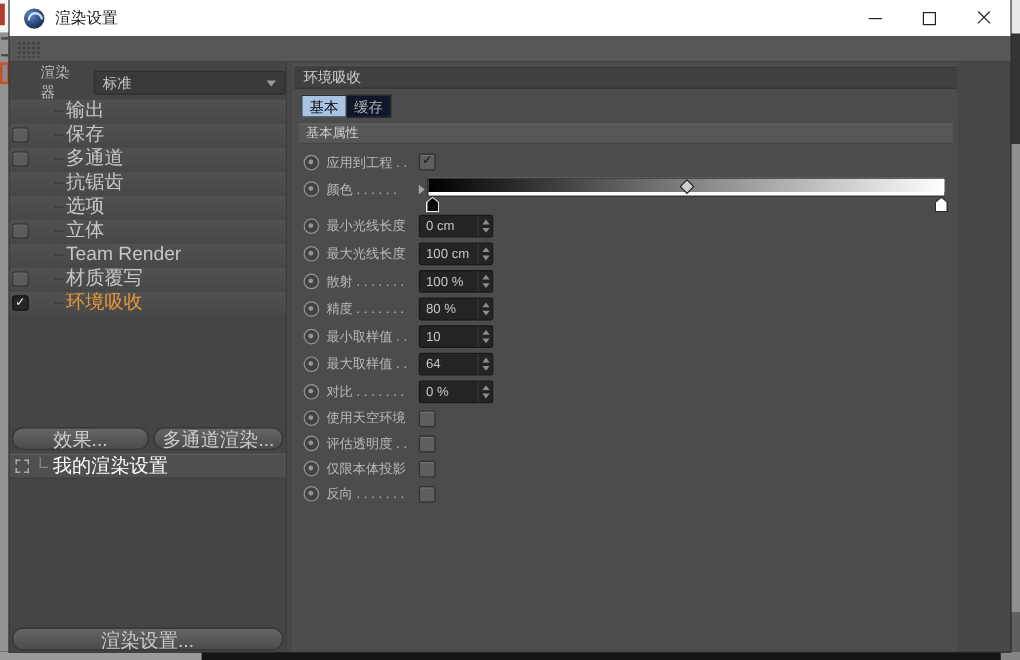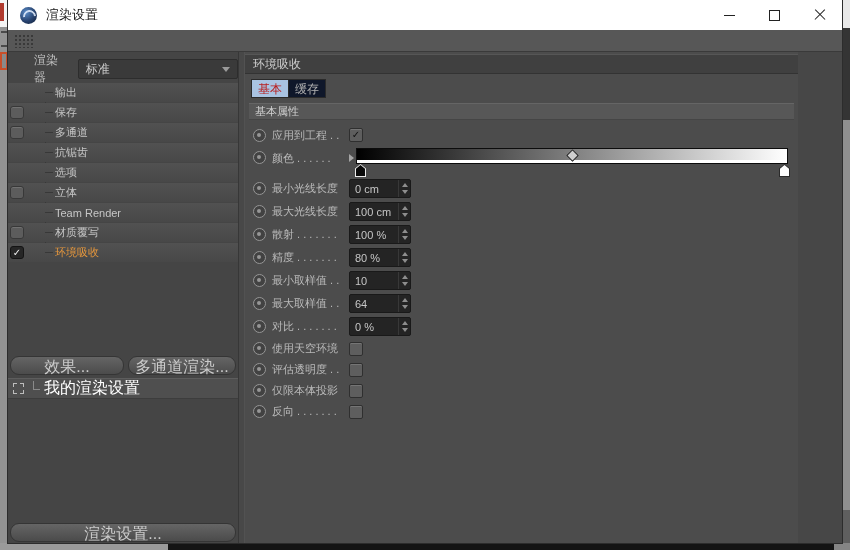--- a/index.html
+++ b/index.html
@@ -45,21 +45,21 @@
   .renderer-row{position:absolute;left:0;top:6px;width:230px;height:22px;display:flex;align-items:center;}
   .renderer-label{margin-left:26px;font-size:12px;color:#bdbdbd;}
   .dropdown{margin-left:8px;width:162px;height:20px;background:#3a3a3a;border:1px solid #2d2d2d;border-radius:2px;box-sizing:border-box;display:flex;align-items:center;cursor:pointer;}
   .dropdown .dval{margin-left:7px;font-size:12px;color:#c9c9c9;}
   .dd-arrow{margin-left:auto;margin-right:7px;width:0;height:0;border-left:4px solid transparent;border-right:4px solid transparent;border-top:5px solid #9a9a9a;}
 
   .tree{position:absolute;left:0;top:31px;width:230px;}
   .tree::before{content:"";position:absolute;left:37px;top:2px;width:1px;height:169px;background:#383838;}
   .tree-row{position:relative;height:19px;margin-bottom:1px;background:linear-gradient(#515151,#484848);display:flex;align-items:center;cursor:pointer;}
   .tree-row .tick{position:absolute;left:37px;top:9px;width:8px;height:1px;background:#383838;}
-  .tree-row .tlabel{margin-left:47px;font-size:11px;color:#c6c6c6;}
+  .tree-row .tlabel{margin-left:47px;font-size:16px;color:#c6c6c6;}
   .tree-row.selected .tlabel{color:#e6973c;}
   .cb{position:absolute;left:2px;top:3px;width:14px;height:13px;border-radius:3px;box-sizing:border-box;}
   .cb.unchecked{background:#5c5c5c;border:1px solid #383838;box-shadow:inset 0 1px 0 #717171;}
   .cb.checked{background:#262626;border:1px solid #141414;color:#f0f0f0;font-size:10px;line-height:11px;text-align:center;}
   .cb.checked::after{content:"✓";}
 
   .btn-row{position:absolute;left:0;top:304px;width:230px;display:flex;}
   .pill{background:linear-gradient(#656565,#4b4b4b);border:1px solid #353535;border-radius:9px;color:#cbcbcb;font-size:16px;height:19px;box-sizing:border-box;cursor:pointer;font-family:inherit;padding:0;}
   .effects-btn{margin-left:2px;width:114px;}
   .multipass-btn{margin-left:4px;width:108px;}
@@ -76,21 +76,21 @@
     linear-gradient(#bdbdbd,#bdbdbd) bottom right/1px 4px;
     background-repeat:no-repeat;}
   .branch{width:6px;height:8px;border-left:1px solid #8a8a8a;border-bottom:1px solid #8a8a8a;margin-left:9px;margin-top:-6px;flex:none;}
   .preset-label{margin-left:4px;font-size:16px;color:#ffffff;}
   .bottom-btn{position:absolute;left:2px;top:471px;width:226px;}
 
   
   .rp-header{position:absolute;left:0;top:2px;width:100%;height:20px;background:#404040;border-top:1px solid #565656;border-bottom:1px solid #333;box-sizing:border-box;font-size:12px;color:#cdcdcd;line-height:18px;padding-left:8px;}
   .tabs{position:absolute;left:6px;top:27px;display:flex;}
   .tab{height:19px;line-height:18px;padding:0 6px;font-size:12px;box-sizing:border-box;border:1px solid #2a2a2a;cursor:pointer;}
-  .tab.sel{background:#a9c3e2;color:#b91c1c;}
+  .tab.sel{background:#a9c3e2;color:#000000;}
   .tab.unsel{background:#0f172a;color:#b2b2b2;border-left:none;}
   .section{position:absolute;left:4px;right:4px;top:51px;height:17px;background:#575757;border-top:1px solid #656565;border-bottom:1px solid #454545;box-sizing:border-box;font-size:11px;color:#d0d0d0;line-height:15px;padding-left:6px;}
   .rows{position:absolute;left:0;right:0;top:72px;}
   .row{position:relative;display:flex;align-items:center;padding-left:8px;}
   .row.h22{height:22px;}
   .row.h23{height:23px;}
   .row.h21{height:21px;}
   .row.grad{height:31px;align-items:flex-start;}
   .keyicon{width:11px;height:11px;border:1px solid #969696;border-radius:50%;position:relative;flex:none;background:#424242;}
   .keyicon::after{content:"";position:absolute;left:3px;top:3px;width:4px;height:4px;border-radius:50%;background:#969696;}

